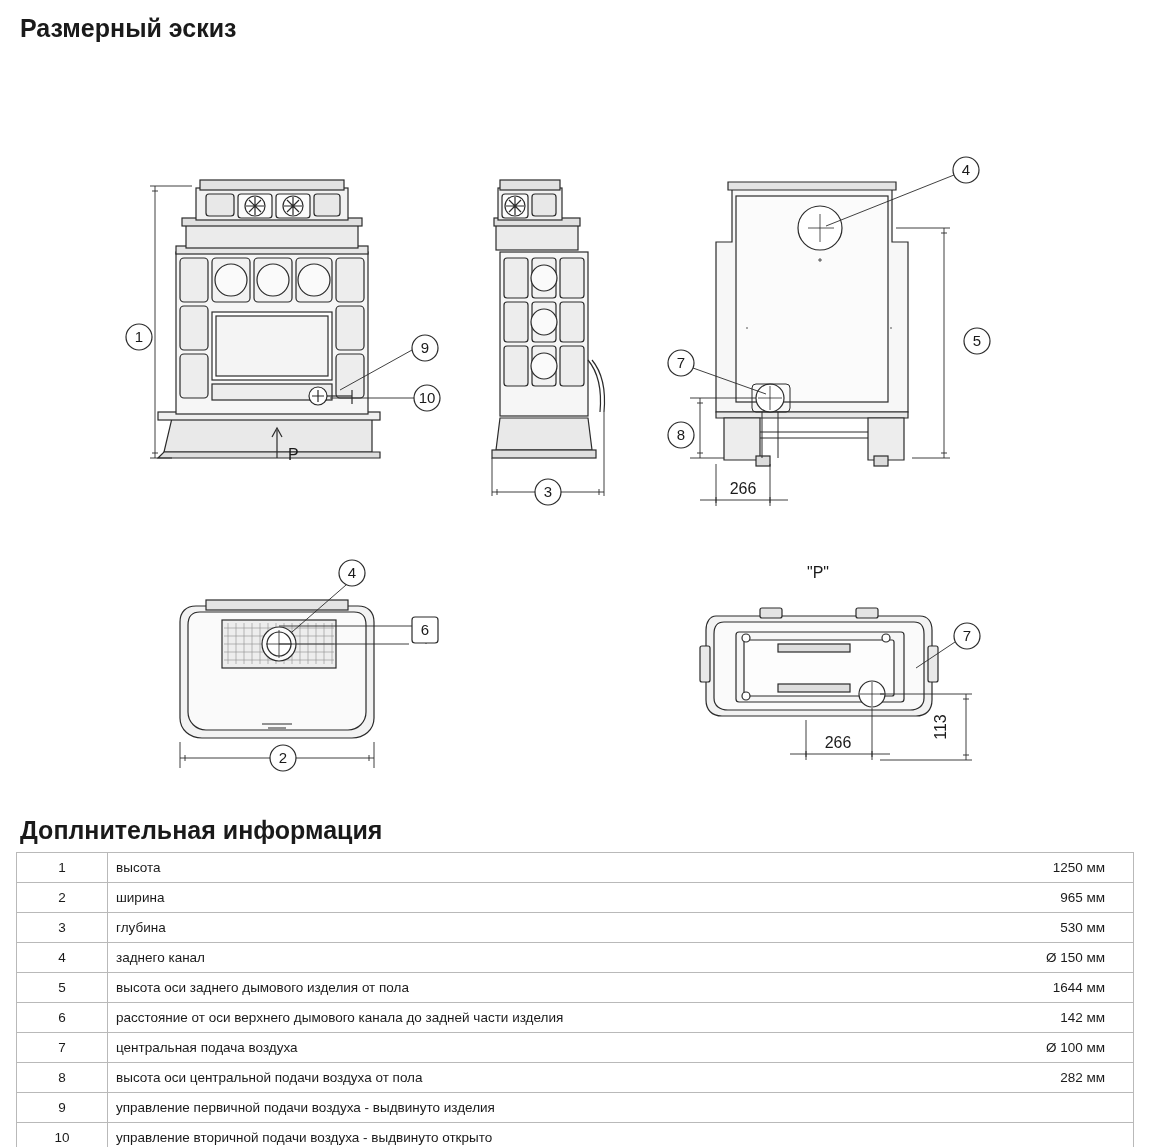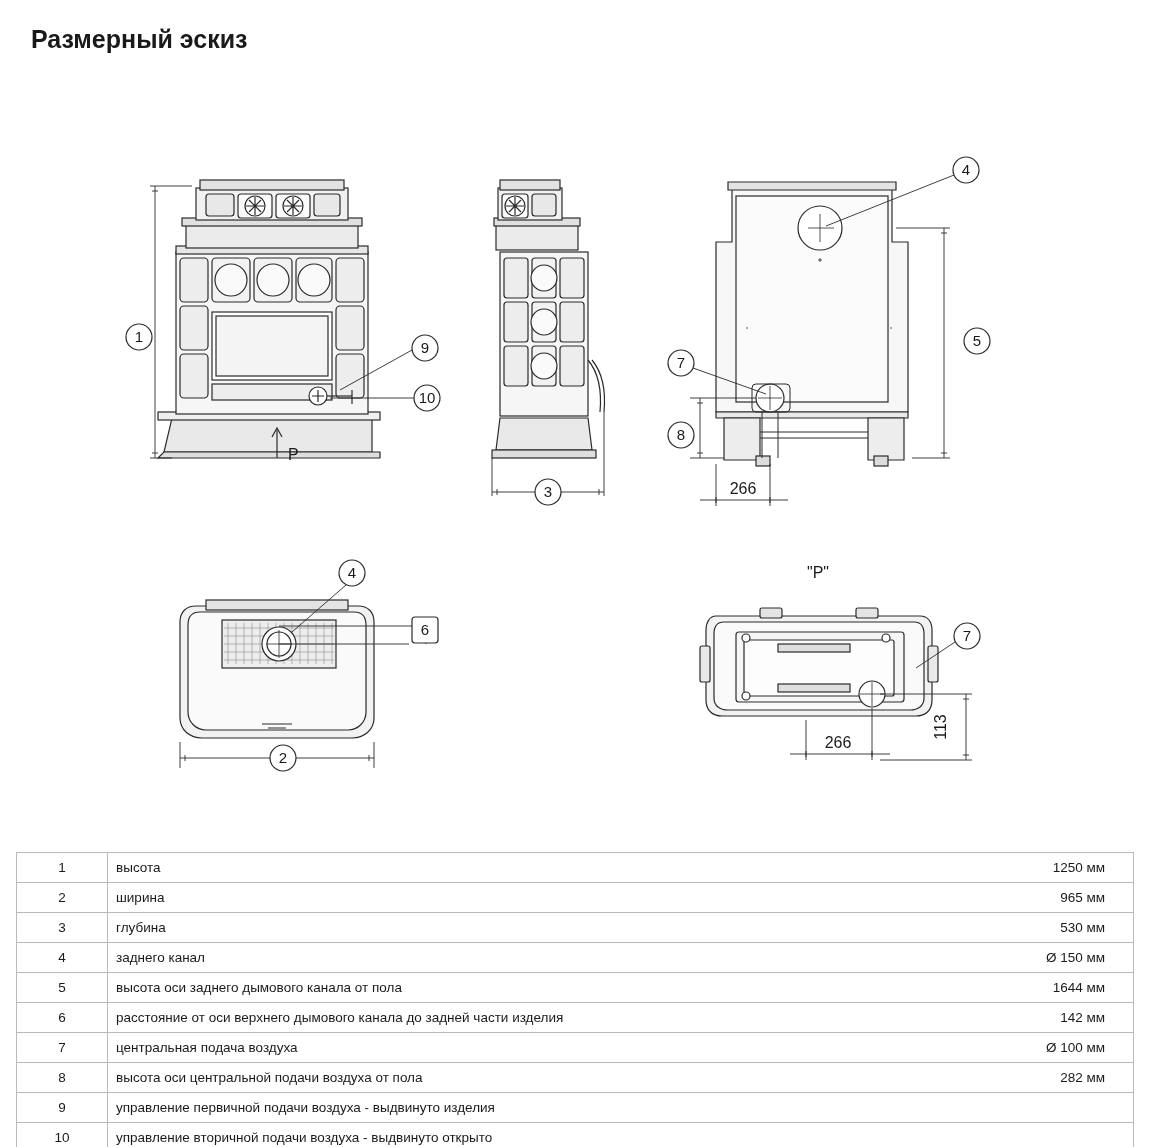--- a/index.html
+++ b/index.html
@@ -16,21 +16,21 @@
     overflow: hidden;
   }
   .page {
     position: relative;
     width: 1150px;
     height: 1147px;
   }
   h1.section-title {
     font-size: 25px;
     font-weight: bold;
-    margin: 15px;
+    margin: 4px;
     padding: 0;
     letter-spacing: 0px;
   }
   #title-main {
     position: absolute;
     left: 16px;
     top: 10px;
   }
   #title-extra {
     position: absolute;
@@ -355,20 +355,21 @@
         <g>
           <circle cx="967" cy="576" r="13" fill="#ffffff"></circle>
           <text class="bal-txt" x="967" y="581" text-anchor="middle" stroke="none">7</text>
           <path d="M955 582 L916 608" stroke-width="0.9"></path>
         </g>
 
       </g>
     </svg>
   </div>
 
+  <h1 class="section-title" id="title-extra">Доплнительная информация</h1>
 
   <table class="info-table">
     <tbody>
       <tr>
         <td class="num">1</td>
         <td class="desc">высота</td>
         <td class="val">1250 мм</td>
       </tr>
       <tr>
         <td class="num">2</td>
@@ -380,21 +381,21 @@
         <td class="desc">глубина</td>
         <td class="val">530 мм</td>
       </tr>
       <tr>
         <td class="num">4</td>
         <td class="desc">заднего канал</td>
         <td class="val">Ø 150 мм</td>
       </tr>
       <tr>
         <td class="num">5</td>
-        <td class="desc">высота оси заднего дымового канала от пола</td>
+        <td class="desc">высота оси заднего дымового изделия от пола</td>
         <td class="val">1644 мм</td>
       </tr>
       <tr>
         <td class="num">6</td>
         <td class="desc">расстояние от оси верхнего дымового канала до задней части изделия</td>
         <td class="val">142 мм</td>
       </tr>
       <tr>
         <td class="num">7</td>
         <td class="desc">центральная подача воздуха</td>

